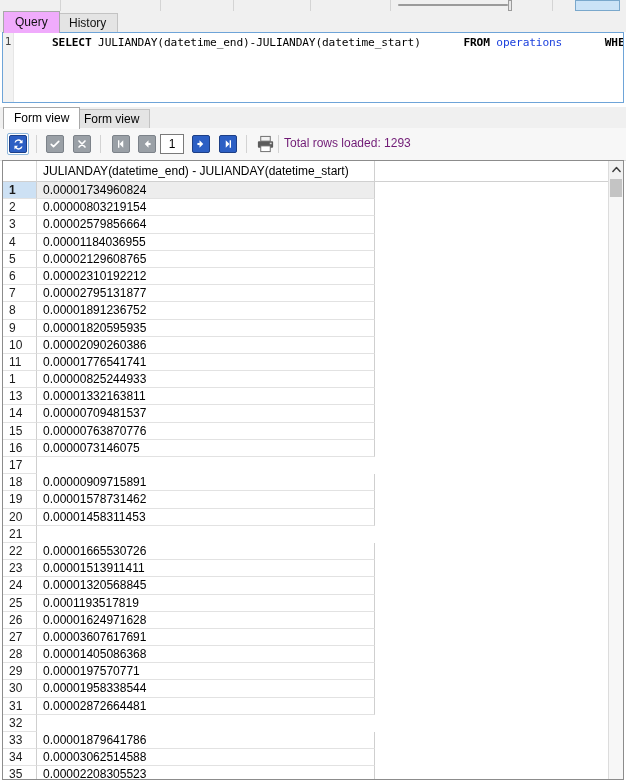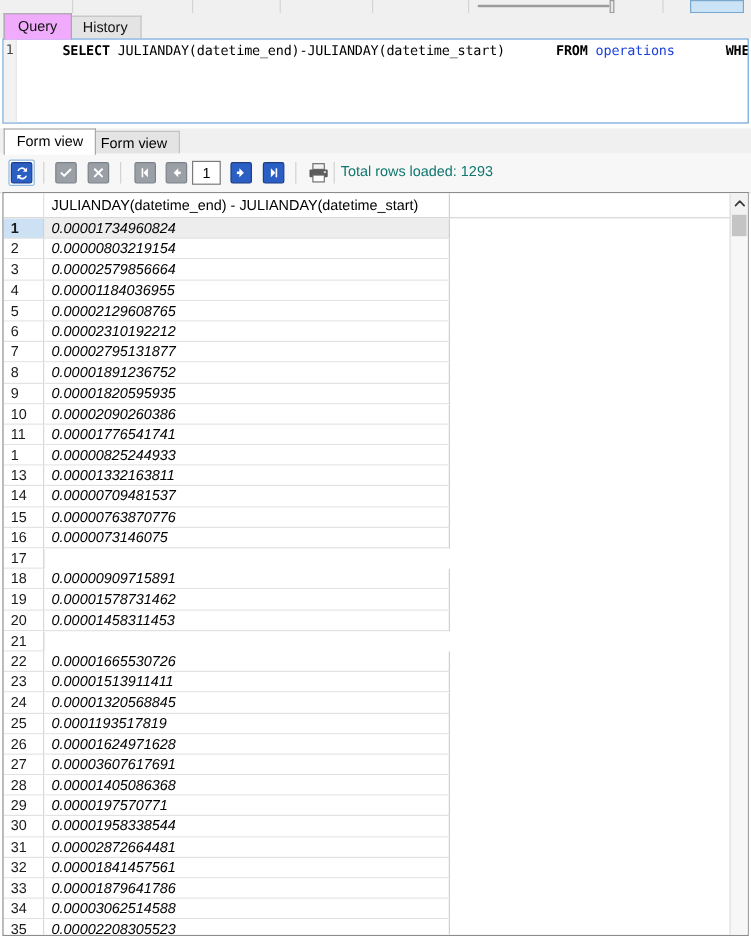--- a/index.html
+++ b/index.html
@@ -224,21 +224,21 @@
   }
   .printer {
     position: absolute;
     top: 7px; left: 256px;
     width: 19px; height: 18px;
   }
   .rowsinfo {
     position: absolute;
     left: 284px; top: 8px;
     font-size: 12px;
-    color: #0f766e;
+    color: #701a75;
     white-space: nowrap;
   }
 
   
   .gridwrap {
     position: absolute;
     left: 2px; top: 160px;
     width: 622px; height: 620px;
     border: 1px solid #8c8c8c;
     box-sizing: border-box;
@@ -313,21 +313,20 @@
     box-sizing: border-box;
     border-right: 1px solid #cfcfcf;
     border-bottom: 1px solid #e2e2e2;
     font-size: 12px;
     line-height: 16px;
     padding-left: 6px;
     color: #000;
     background: #ffffff;
     overflow: hidden;
     white-space: nowrap;
-    font-style: italic;
   }
   .grow.sel .cell {
     background: #ededed;
   }
   .grow .pad {
     position: absolute;
     left: 372px; top: 0;
     right: 0; height: 100%;
     background: #ffffff;
   }
@@ -642,21 +641,20 @@
         <div class="cell">0.00001958338544</div>
         <div class="pad"></div>
       </div>
       <div class="grow">
         <div class="rhdr">31</div>
         <div class="cell">0.00002872664481</div>
         <div class="pad"></div>
       </div>
       <div class="grow">
         <div class="rhdr">32</div>
-        <div class="cell">0.00001841457561</div>
         <div class="pad"></div>
       </div>
       <div class="grow">
         <div class="rhdr">33</div>
         <div class="cell">0.00001879641786</div>
         <div class="pad"></div>
       </div>
       <div class="grow">
         <div class="rhdr">34</div>
         <div class="cell">0.00003062514588</div>

